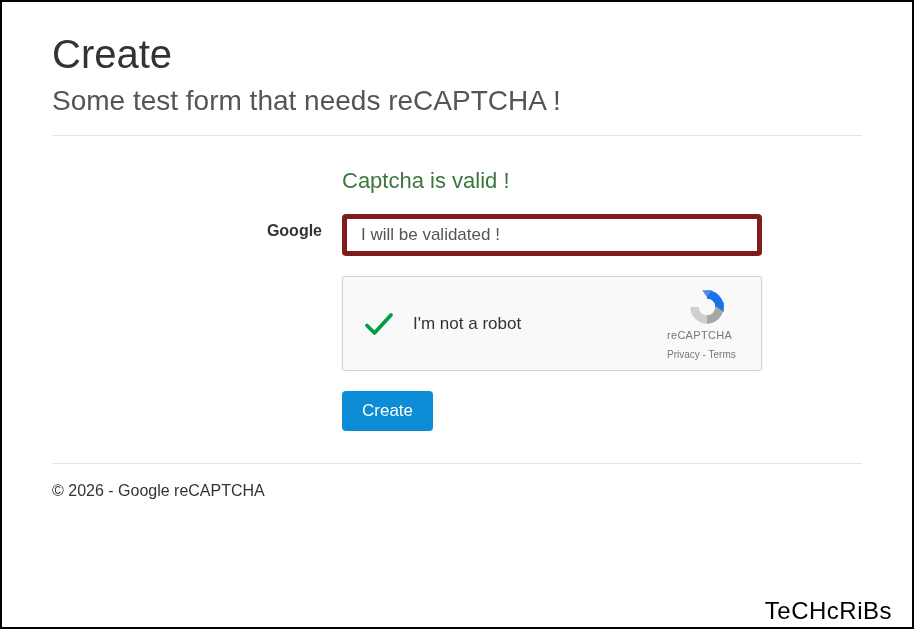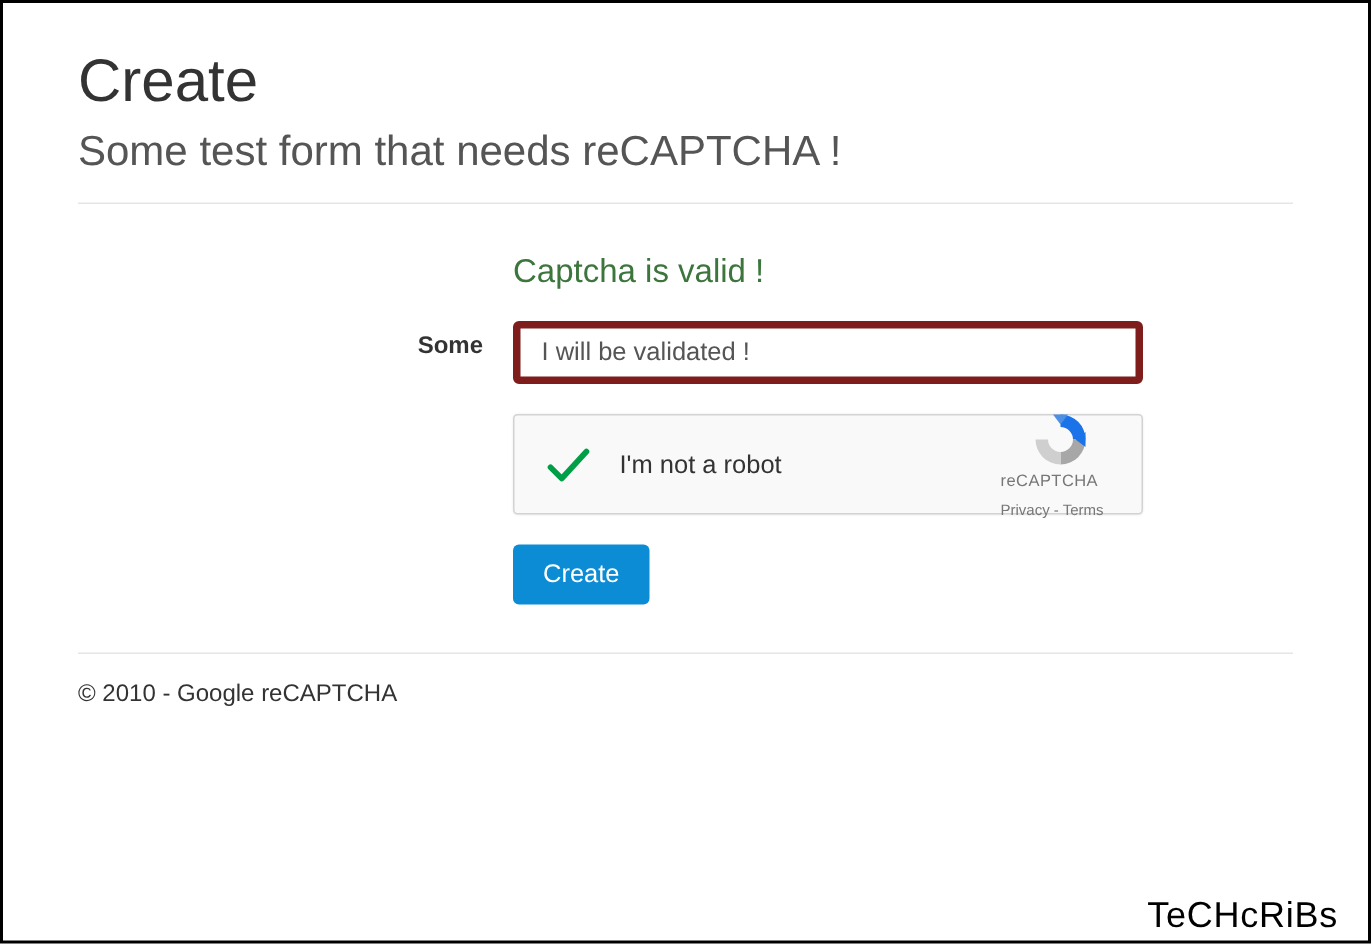--- a/index.html
+++ b/index.html
@@ -61,21 +61,21 @@
       padding: 10px 14px;
       font-size: 17px;
       color: #555;
       border: 5px solid #7f1d1d;
       border-radius: 4px;
       background: #fff;
       height: 42px;
     }
     .recaptcha {
       width: 100%;
-      height: 67px;
+      height: 95px;
       background: #f9f9f9;
       border: 1px solid #d3d3d3;
       border-radius: 3px;
       box-shadow: 0 0 2px rgba(0,0,0,0.08);
       display: flex;
       align-items: center;
       padding: 0 14px 0 18px;
       position: relative;
     }
     .recaptcha .check {
@@ -149,21 +149,21 @@
 <div class="form-area">
 
   <div class="row">
     <div class="label-col"></div>
     <div class="field-col">
       <span class="success-msg">Captcha is valid !</span>
     </div>
   </div>
 
   <div class="row">
-    <div class="label-col">Some</div>
+    <div class="label-col">Google</div>
     <div class="field-col">
       <input type="text" class="text-input" value="I will be validated !" style="">
     </div>
   </div>
 
   <div class="row">
     <div class="label-col"></div>
     <div class="field-col">
       <div class="recaptcha">
         <span class="check">
@@ -195,15 +195,15 @@
     <div class="label-col"></div>
     <div class="field-col">
       <button class="btn-create">Create</button>
     </div>
   </div>
 
 </div>
 
 <hr class="divider">
 
-<div class="footer">© 2010 - Google reCAPTCHA</div>
+<div class="footer">© 2026 - Google reCAPTCHA</div>
 
 <div class="watermark">TeCHcRiBs</div>
 
 </body></html>

